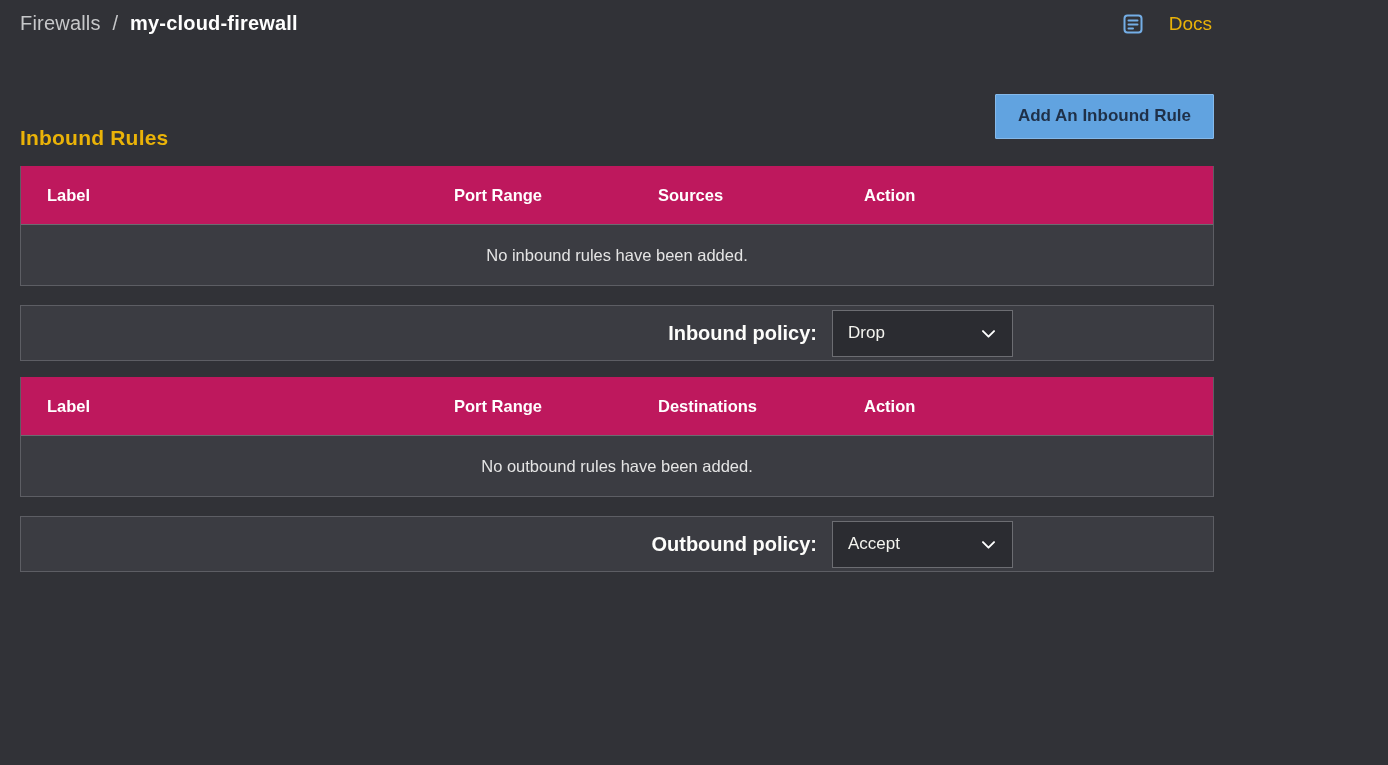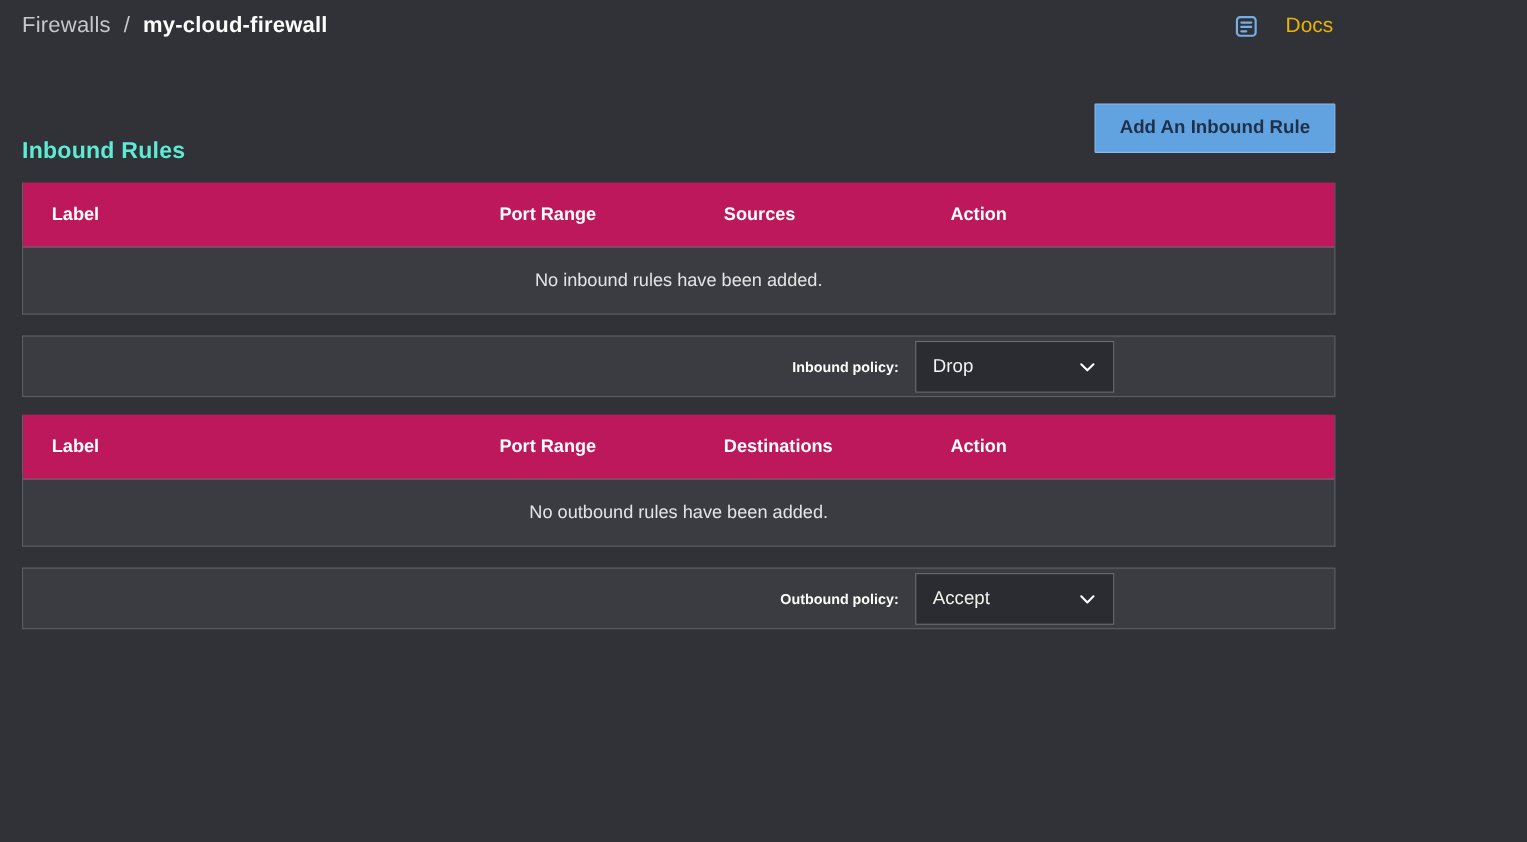--- a/index.html
+++ b/index.html
@@ -24,21 +24,21 @@
   
   .tab-bar { display: flex; margin-top: 36px; border-bottom: 2px solid #45464c; padding-left: 2px; }
   .tab { position: relative; font-size: 17px; padding: 8px 24px 16px 24px; cursor: pointer; color: #74aee6; }
   .tab.active { color: #f4f4ef; font-weight: bold; }
   .tab.active::after { content: ""; position: absolute; left: 0; right: 0; bottom: -2px; height: 4px; background: #74aee6; }
 
   
   .section-header { display: flex; justify-content: space-between; align-items: center; }
   .section-header.inbound { margin-top: 46px; }
   .section-header.outbound { margin-top: 64px; }
-  .section-title { font-size: 21px; font-weight: bold; color: #5eead4; letter-spacing: .2px; margin-top: 44px; }
+  .section-title { font-size: 21px; font-weight: bold; color: #eab308; letter-spacing: .2px; margin-top: 44px; }
   .add-rule-button {
     font-family: "Liberation Sans", sans-serif;
     background: #61a3e0; color: #1f3048;
     border: 1px solid #85b9ea;
     font-size: 17px; font-weight: 600;
     padding: 11px 22px; min-height: 45px;
     cursor: pointer; border-radius: 1px;
   }
 
   
@@ -53,21 +53,21 @@
   .empty-row { height: 60px; display: flex; align-items: center; justify-content: center; }
   .empty-text { font-size: 16.5px; color: #e4e4e4; }
 
   
   .policy-box {
     margin-top: 19px; height: 56px;
     background: #3b3c42; border: 1px solid #5d5e64;
     display: flex; align-items: center; justify-content: flex-end;
     padding-right: 200px;
   }
-  .policy-label { font-size: 13px; font-weight: bold; color: #fdfdfb; margin-right: 15px; }
+  .policy-label { font-size: 20px; font-weight: bold; color: #fdfdfb; margin-right: 15px; }
   .policy-select {
     width: 181px; height: 47px;
     background: #2b2c31; border: 1px solid #6c6d72;
     display: flex; align-items: center; justify-content: space-between;
     padding: 0 14px 0 15px; cursor: pointer;
   }
   .policy-select .select-value { font-size: 17px; color: #f4f4ef; }
   .policy-select svg { display: block; }
 </style>
 </head>

